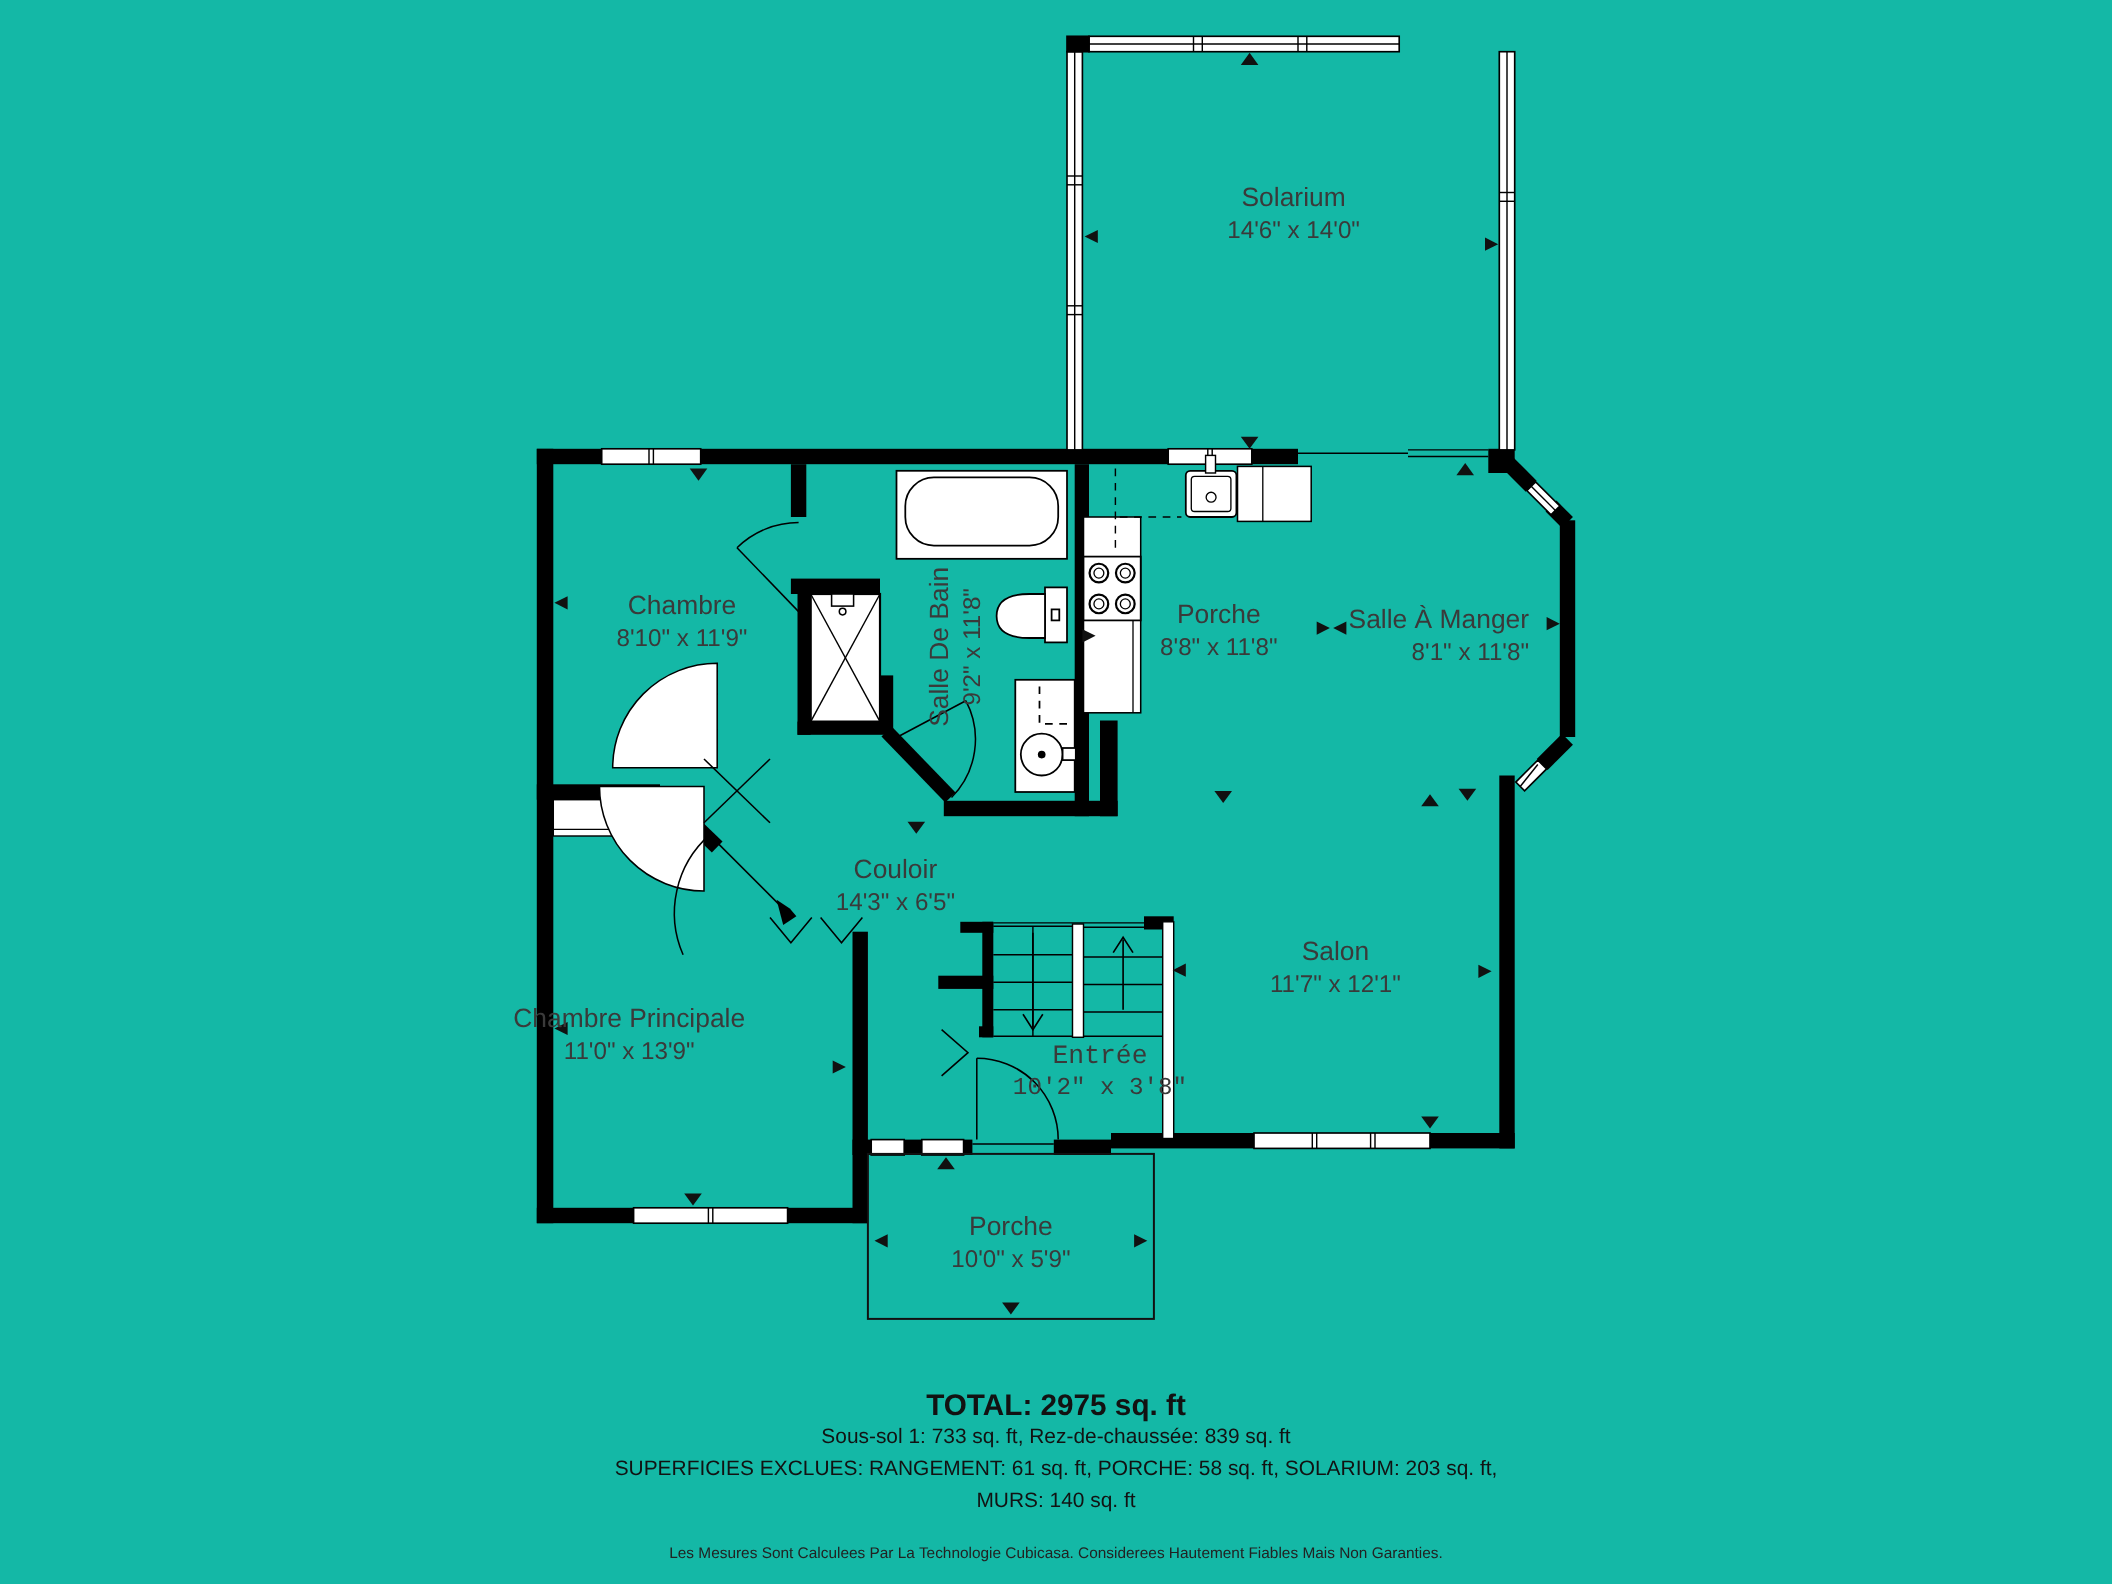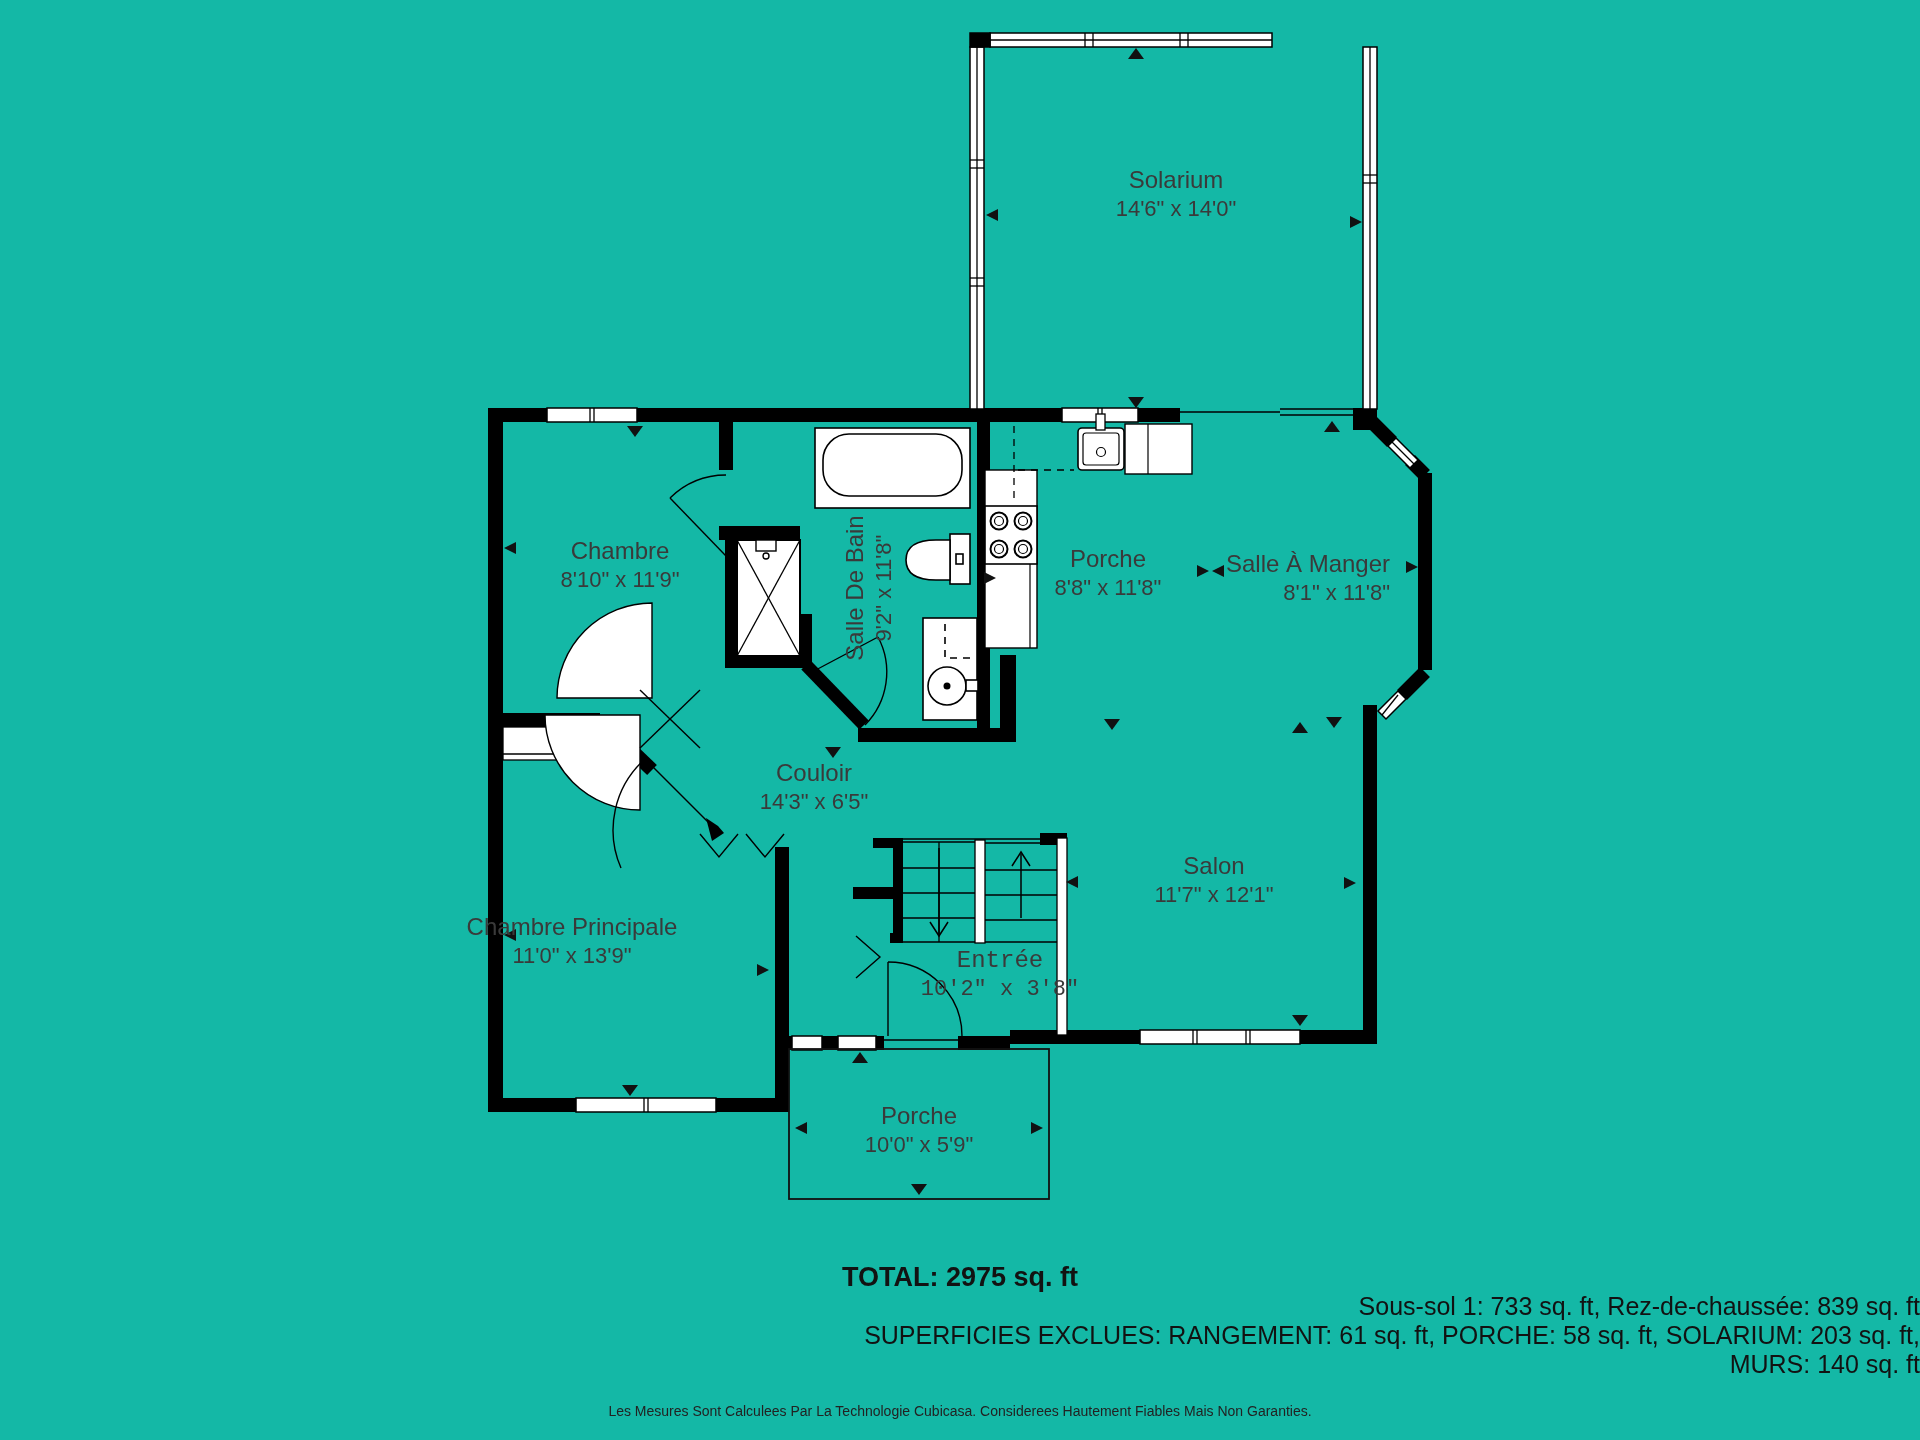--- a/index.html
+++ b/index.html
@@ -8,21 +8,21 @@
     font-family:"Liberation Sans", sans-serif; overflow:hidden;
   }
   .plan-svg { position:absolute; left:0; top:0; }
   .room-label { position:absolute; transform:translate(-50%,-50%); text-align:center;
     color:#3a3a3a; white-space:nowrap; }
   .room-label.rot { transform:translate(-50%,-50%) rotate(-90deg); }
   .room-label .rname { font-size:24px; line-height:30px; }
   .room-label .rdims { font-size:22px; line-height:28px; }
   .summary { position:absolute; left:0; top:1262px; width:1920px; text-align:center; color:#121212; }
   .summary .total { font-weight:bold; font-size:27px; line-height:30px; }
-  .summary .sline { font-size:25px; line-height:29px;text-align:right; }
+  .summary .sline { font-size:19px; line-height:29px; }
   .summary .disclaimer { font-size:14px; margin-top:24px; color:#222222; }
 </style>
 </head>
 <body>
 
 <div class="stage">
 
   <svg class="plan-svg" width="1920" height="1440" viewBox="0 0 1920 1440">
 
     <g fill="#000000" stroke="none">
@@ -277,21 +277,21 @@
     <div class="rdims">9'2" x 11'8"</div>
   </div>
   <div class="room-label" style="left:1108px; top:573px;">
     <div class="rname">Porche</div>
     <div class="rdims">8'8" x 11'8"</div>
   </div>
   <div class="room-label" style="left:1308px; top:578px;text-align:right;">
     <div class="rname">Salle À Manger</div>
     <div class="rdims">8'1" x 11'8"</div>
   </div>
-  <div class="room-label" style="left:814px; top:787px;">
+  <div class="room-label" style="left:814px; top:805px;">
     <div class="rname">Couloir</div>
     <div class="rdims">14'3" x 6'5"</div>
   </div>
   <div class="room-label" style="left:572px; top:941px;">
     <div class="rname">Chambre Principale</div>
     <div class="rdims">11'0" x 13'9"</div>
   </div>
   <div class="room-label" style="left:1000px; top:975px;font-family:Liberation Mono, monospace;">
     <div class="rname">Entrée</div>
     <div class="rdims">10'2" x 3'8"</div>

